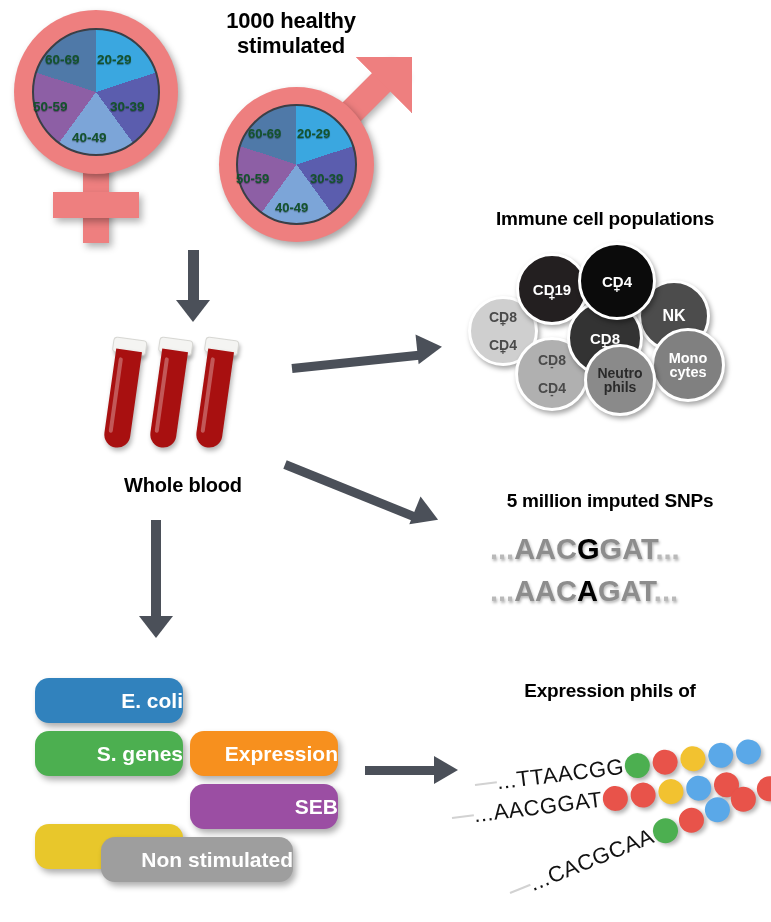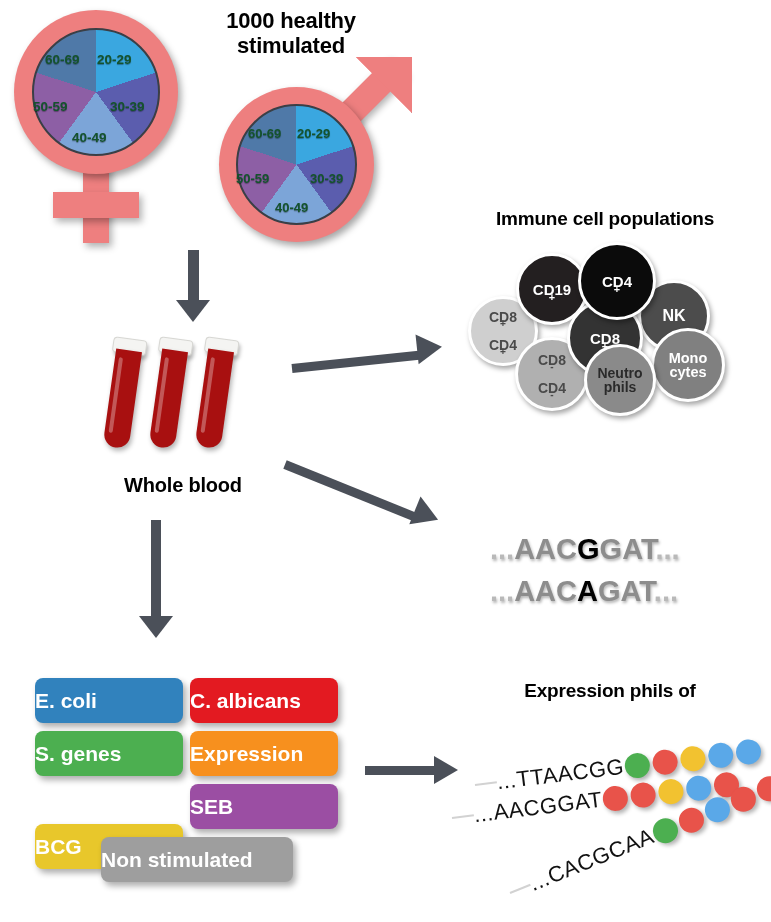--- a/index.html
+++ b/index.html
@@ -38,22 +38,22 @@
   .sup{font-size:.72em;vertical-align:super;line-height:0;}
 
   
   .snpline{position:absolute;white-space:nowrap;font-weight:bold;
            font-family:"Liberation Sans","DejaVu Sans",sans-serif;}
   .snpline .dim{color:#b9b9b9;text-shadow:1px 2px 3px rgba(0,0,0,.30);}
   .snpline .mid{color:#8d8d8d;text-shadow:1px 2px 3px rgba(0,0,0,.30);text-align:center;}
   .snpline .hot{color:#000;text-shadow:1px 2px 3px rgba(0,0,0,.35);}
 
   
-  .stim{position:absolute;border-radius:8px;color:#fff;font-weight:bold;
-        display:flex;align-items:center;justify-content:flex-start;
+  .stim{position:absolute;border-radius:14px;color:#fff;font-weight:bold;
+        display:flex;align-items:center;justify-content:flex-end;
         box-shadow:3px 4px 6px rgba(0,0,0,.32);}
 
   
   .strand{position:absolute;transform-origin:0 50%;white-space:nowrap;
           display:flex;align-items:center;}
   .strand .rule{height:2px;background:#d2d2d2;}
   .strand .seq{color:#111;font-family:"Liberation Sans","DejaVu Sans",sans-serif;
                letter-spacing:.5px;}
   .bead{border-radius:50%;display:inline-block;
         box-shadow:2px 3px 4px rgba(0,0,0,.30);}
@@ -220,35 +220,33 @@
     </div>
 
     <div class="cell" style="left:196px;top:88px;width:74px;height:74px;background:#808080;color:#ffffff;font-size:14.5px;z-index:4;">
       <div>
         <span>Mono</span>
         <span>cytes</span>
       </div>
     </div>
   </div>
 
+  <div class="abs hdr" style="left:460px;top:490px;width:300px;font-size:19px;">5 million imputed SNPs</div>
 
   <div class="snpline" style="left:490px;top:533px;font-size:29px;">
     <span class="dim">...</span><span class="mid">AAC</span><span class="hot">G</span><span class="mid">GAT</span><span class="dim">...</span>
   </div>
 
   <div class="snpline" style="left:490px;top:575px;font-size:29px;">
     <span class="dim">...</span><span class="mid">AAC</span><span class="hot">A</span><span class="mid">GAT</span><span class="dim">...</span>
   </div>
 
   <div class="abs" style="left:35px;top:678px;width:310px;height:220px;">
     <div class="stim" style="left:0px;top:0px;width:148px;height:45px;background:#3182bd;font-size:21px;">
       <span>E. coli</span>
-      </div>
-    <div class="stim" style="left:155px;top:0px;width:148px;height:45px;background:#e31a21;font-size:21px;">
-      <span>C. albicans</span>
       </div>
 
     <div class="stim" style="left:0px;top:53px;width:148px;height:45px;background:#4caf50;font-size:21px;">
       <span>S. genes</span>
       </div>
     <div class="stim" style="left:155px;top:53px;width:148px;height:45px;background:#f7901e;font-size:21px;">
       <span>Expression</span>
       </div>
 
     <div class="stim" style="left:0px;top:106px;width:148px;height:45px;background:#e8c72b;font-size:21px;margin-top:40px;">

